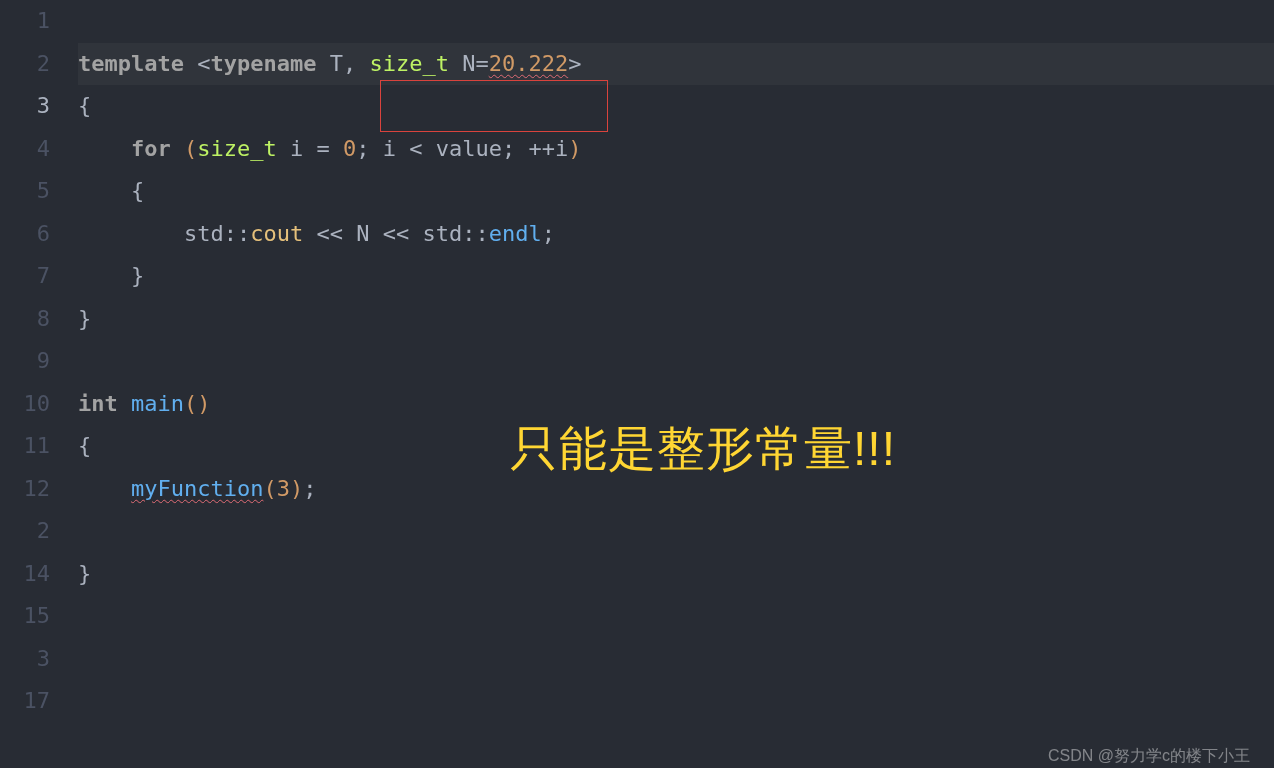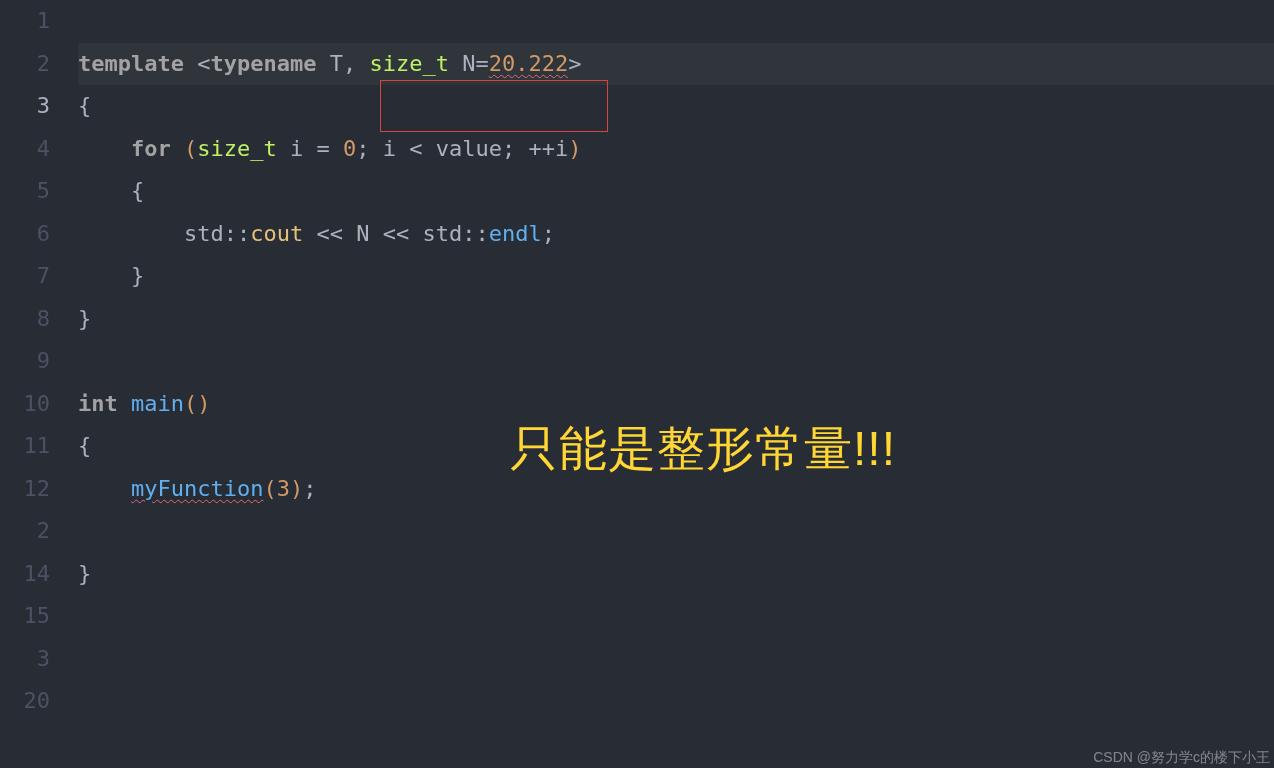--- a/index.html
+++ b/index.html
@@ -79,25 +79,25 @@
     font-family: "PingFang SC", "Hiragino Sans GB", "Microsoft YaHei", sans-serif;
     font-size: 48px;
     font-weight: 400;
     line-height: 1;
     pointer-events: none;
     letter-spacing: 1px;
   }
 
   .watermark {
     position: absolute;
-    right: 4px;
+    right: 24px;
     bottom: 4px;
     color: rgba(255,255,255,0.42);
     font-family: "PingFang SC","Microsoft YaHei",sans-serif;
-    font-size: 14px;
+    font-size: 16px;
     line-height: 1;
   }
 </style>
 </head>
 <body>
 
 <div class="editor">
   <div class="gutter" id="gutter">
       <div class="ln">1</div>
       <div class="ln">2</div>
@@ -108,21 +108,21 @@
       <div class="ln">7</div>
       <div class="ln">8</div>
       <div class="ln">9</div>
       <div class="ln">10</div>
       <div class="ln">11</div>
       <div class="ln">12</div>
       <div class="ln">2</div>
       <div class="ln">14</div>
       <div class="ln">15</div>
       <div class="ln">3</div>
-      <div class="ln">20</div>
+      <div class="ln">17</div>
     </div>
   <div class="code">
 
 
     <div class="line"></div>
 
     <div class="line active"><span class="kw-purple">template</span><span> </span><span class="angle">&lt;</span><span class="kw-purple">typename</span><span> </span><span class="ident">T</span><span class="op">,</span><span> </span><span class="type-teal">size_t</span><span> </span><span class="ident">N</span><span class="op">=</span><span class="num wavy-red">20.222</span><span class="angle">&gt;</span></div>
 
 
     <div class="line"><span class="brace">{</span></div>

